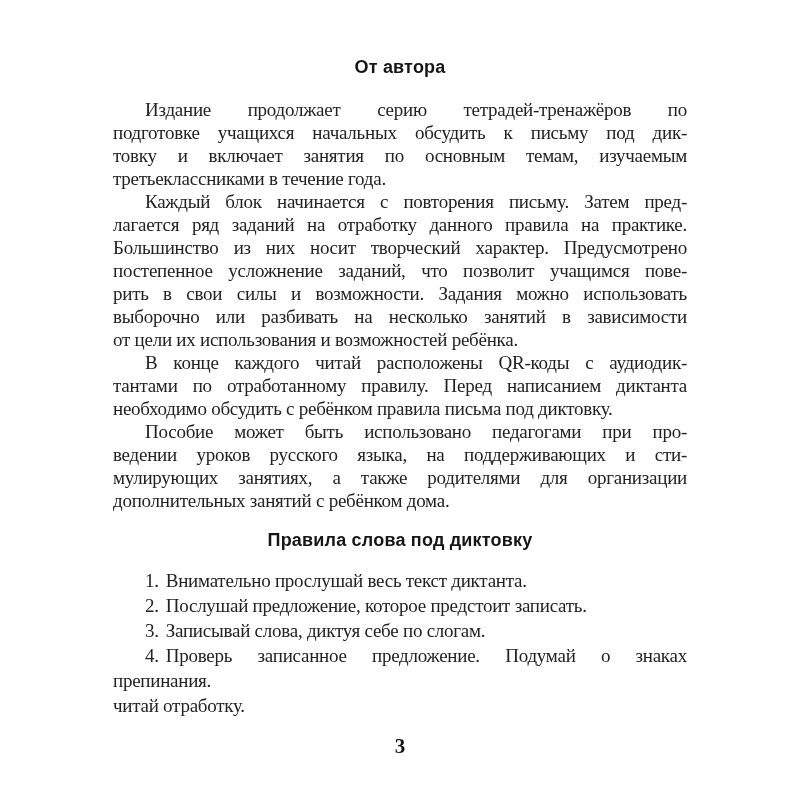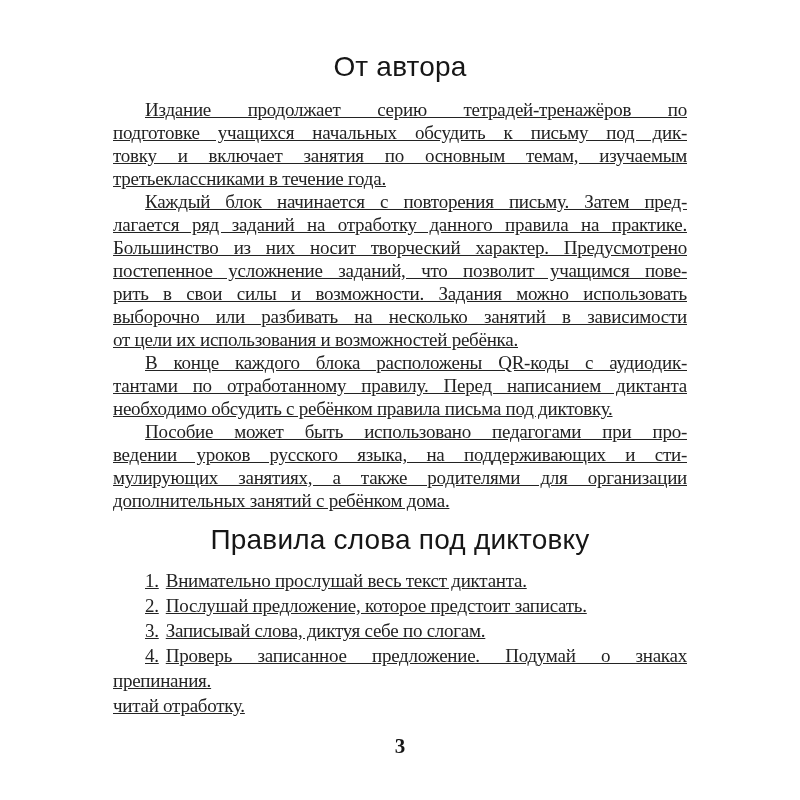--- a/index.html
+++ b/index.html
@@ -14,37 +14,36 @@
     margin: 0 auto;
     background: var(--bg, #ffffff);
     color: var(--text, #232323);
     font-family: "Liberation Serif", serif;
     overflow: hidden;
     box-sizing: border-box;
     padding-top: 50px;
   }
   .title, .heading2 {
     font-family: "Liberation Sans", sans-serif;
-    font-weight: 400;
+    font-weight: 700;
     color: var(--heading, #161616);
     text-align: center;
-    font-size: 28px;
+    font-size: 18px;
     line-height: 34px;
     margin: 0;
     letter-spacing: 0.2px;
   }
   .heading2 {
     line-height: 32px;
     margin: 10px 0 6px 0;
   }
   .textblock {
     width: 574px;
     margin: 12px auto;
     overflow: hidden;
-    text-decoration: underline;
   }
   .intro {
     margin-top: 14px;
   }
   .line {
     font-size: 19px;
     line-height: 23px;
     letter-spacing: -0.25px;
     text-align: left;
     color: var(--text, #232323);
@@ -86,21 +85,21 @@
       <div class="line just">подготовке учащихся начальных обсудить к письму под дик-</div>
       <div class="line just">товку и включает занятия по основным темам, изучаемым</div>
       <div class="line">третьеклассниками в течение года.</div>
       <div class="line indent just">Каждый блок начинается с повторения письму. Затем пред-</div>
       <div class="line just">лагается ряд заданий на отработку данного правила на практике.</div>
       <div class="line just">Большинство из них носит творческий характер. Предусмотрено</div>
       <div class="line just">постепенное усложнение заданий, что позволит учащимся пове-</div>
       <div class="line just">рить в свои силы и возможности. Задания можно использовать</div>
       <div class="line just">выборочно или разбивать на несколько занятий в зависимости</div>
       <div class="line">от цели их использования и возможностей ребёнка.</div>
-      <div class="line indent just">В конце каждого блока расположены QR-коды с аудиодик-</div>
+      <div class="line indent just">В конце каждого читай расположены QR-коды с аудиодик-</div>
       <div class="line just">тантами по отработанному правилу. Перед написанием диктанта</div>
       <div class="line">необходимо обсудить с ребёнком правила письма под диктовку.</div>
       <div class="line indent just">Пособие может быть использовано педагогами при про-</div>
       <div class="line just">ведении уроков русского языка, на поддерживающих и сти-</div>
       <div class="line just">мулирующих занятиях, а также родителями для организации</div>
       <div class="line">дополнительных занятий с ребёнком дома.</div>
     </div>
 
   <h2 class="heading2">Правила слова под диктовку</h2>
 

